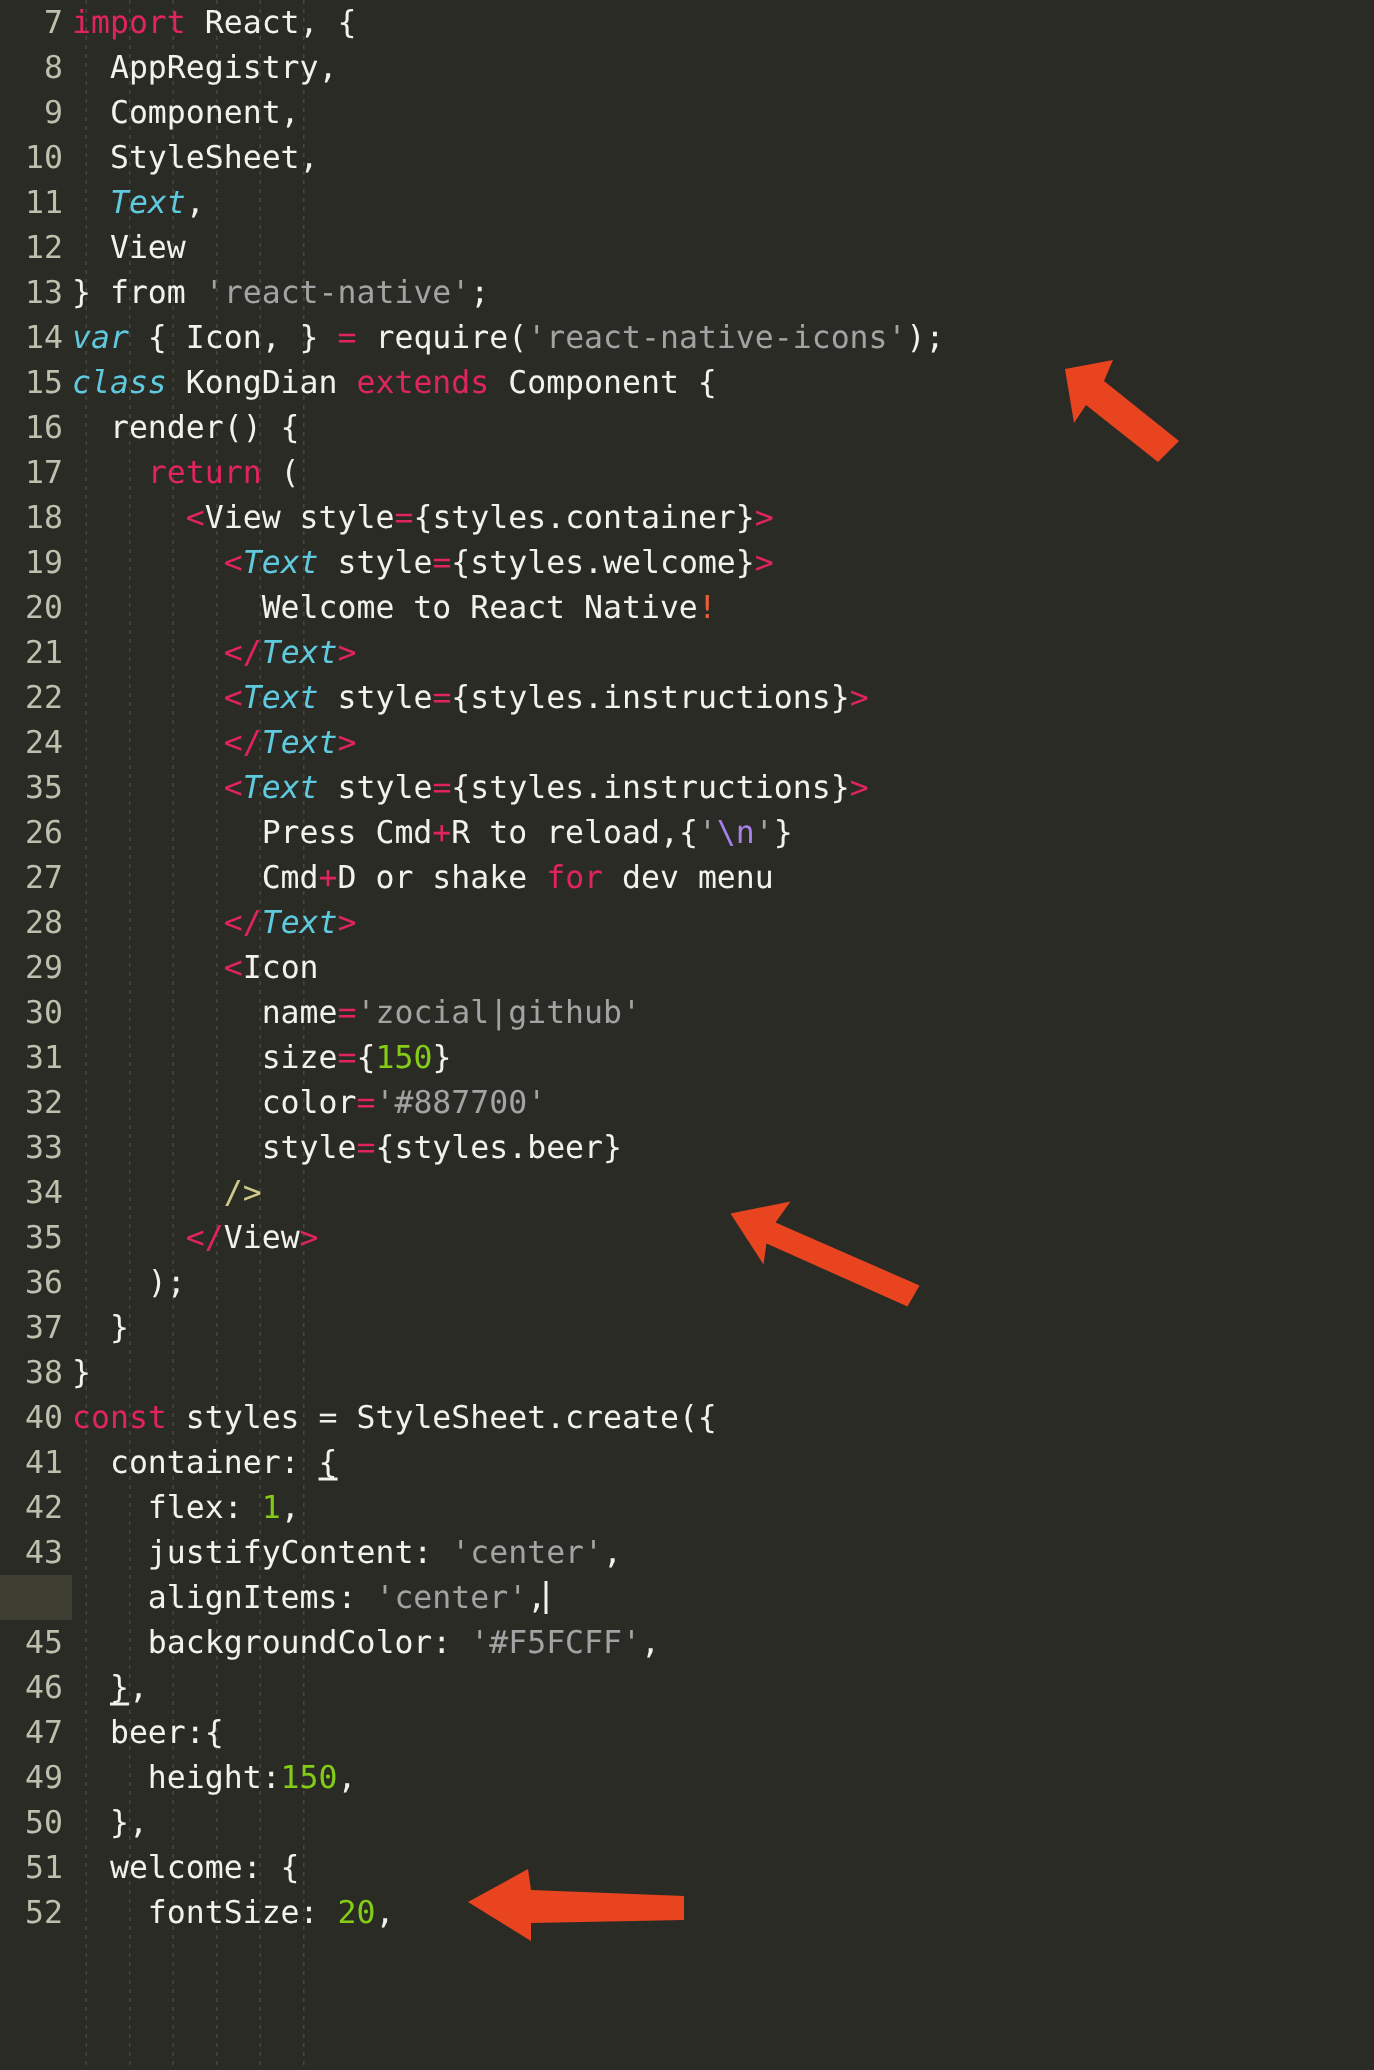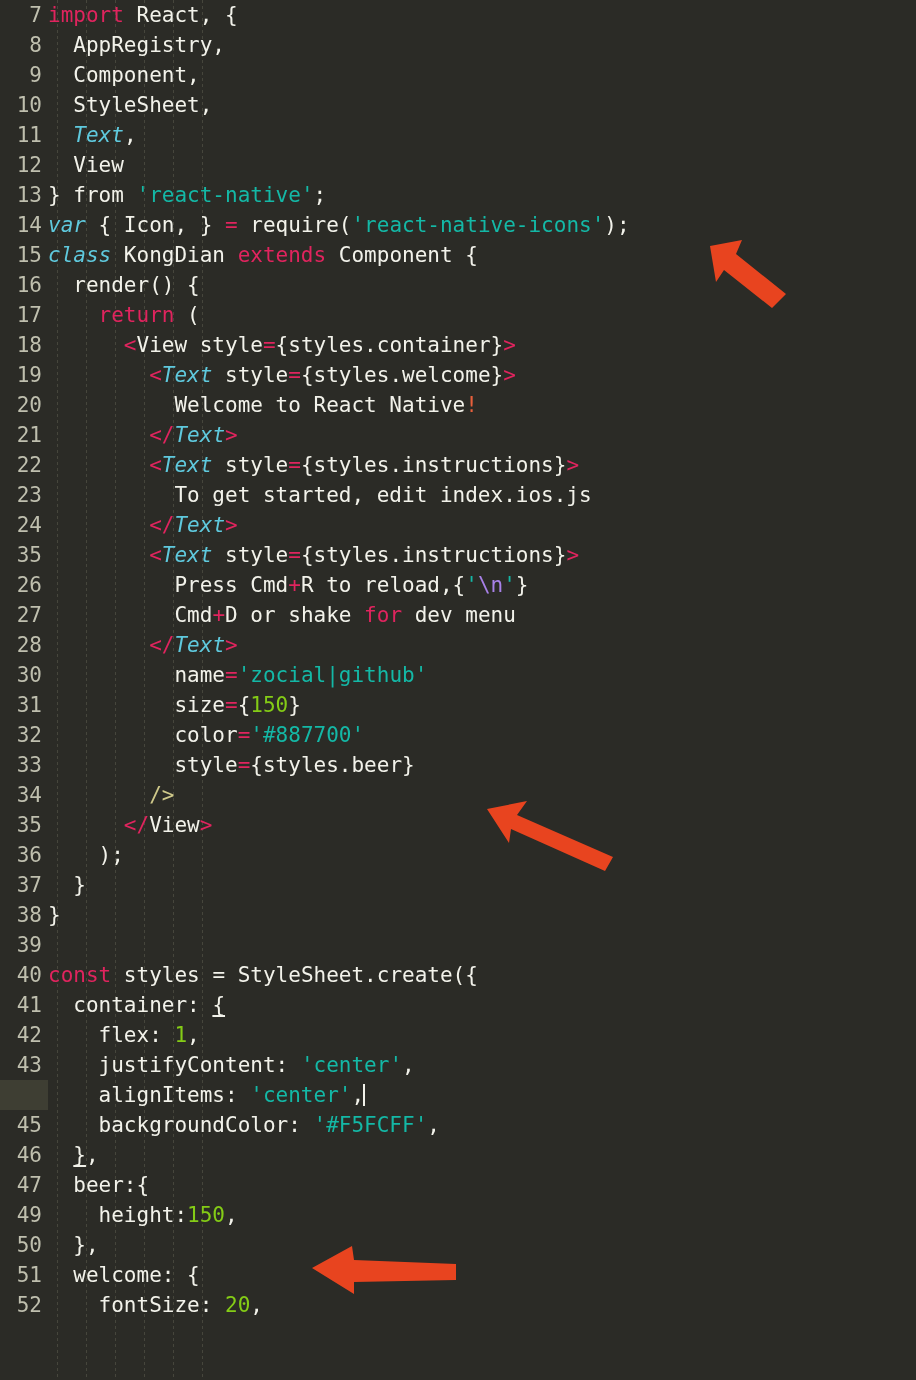--- a/index.html
+++ b/index.html
@@ -60,21 +60,21 @@
   .code {
     flex: 1;
     white-space: pre;
     color: #f2f2ea;
     overflow: hidden;
   }
   
   .kw   { color: #e0245e; }              
   .kw2  { color: #5fc9dd; font-style: italic; text-align: center; } 
   .typ  { color: #5fc9dd; font-style: italic; } 
-  .str  { color: #14b8a6; }
+  .str  { color: #a3a3a3; }
   .num  { color: #84cc16; }
   .plain{ color: #f2f2ea; }
   .punct{ color: #e0245e; }              
   .esc  { color: #a881e8; }
   .slash{ color: #cfc98a; }              
   .bang { color: #e8603c; }
   .uline{ text-decoration: underline; text-underline-offset: 3px; }
   .caret {
     display: inline-block;
     width: 0; height: 22px;
@@ -108,36 +108,35 @@
       <div class="line"><div class="gutter"><span>13</span></div><div class="code">} from <span class="str">'react-native'</span>;</div></div>
       <div class="line"><div class="gutter"><span>14</span></div><div class="code"><span class="kw2">var</span> { Icon, } <span class="punct">=</span> require(<span class="str">'react-native-icons'</span>);</div></div>
       <div class="line"><div class="gutter"><span>15</span></div><div class="code"><span class="kw2">class</span> KongDian <span class="kw">extends</span> Component {</div></div>
       <div class="line"><div class="gutter"><span>16</span></div><div class="code">  render() {</div></div>
       <div class="line"><div class="gutter"><span>17</span></div><div class="code">    <span class="kw">return</span> (</div></div>
       <div class="line"><div class="gutter"><span>18</span></div><div class="code">      <span class="punct">&lt;</span>View style<span class="punct">=</span>{styles.container}<span class="punct">&gt;</span></div></div>
       <div class="line"><div class="gutter"><span>19</span></div><div class="code">        <span class="punct">&lt;</span><span class="typ">Text</span> style<span class="punct">=</span>{styles.welcome}<span class="punct">&gt;</span></div></div>
       <div class="line"><div class="gutter"><span>20</span></div><div class="code">          Welcome to React Native<span class="bang">!</span></div></div>
       <div class="line"><div class="gutter"><span>21</span></div><div class="code">        <span class="punct">&lt;/</span><span class="typ">Text</span><span class="punct">&gt;</span></div></div>
       <div class="line"><div class="gutter"><span>22</span></div><div class="code">        <span class="punct">&lt;</span><span class="typ">Text</span> style<span class="punct">=</span>{styles.instructions}<span class="punct">&gt;</span></div></div>
-      <div class="line"><div class="gutter"><span>23</span></div><div class="code">          To get started, edit index.ios.js</div></div>
       <div class="line"><div class="gutter"><span>24</span></div><div class="code">        <span class="punct">&lt;/</span><span class="typ">Text</span><span class="punct">&gt;</span></div></div>
       <div class="line"><div class="gutter"><span>35</span></div><div class="code">        <span class="punct">&lt;</span><span class="typ">Text</span> style<span class="punct">=</span>{styles.instructions}<span class="punct">&gt;</span></div></div>
       <div class="line"><div class="gutter"><span>26</span></div><div class="code">          Press Cmd<span class="punct">+</span>R to reload,{<span class="str">'</span><span class="esc">\n</span><span class="str">'</span>}</div></div>
       <div class="line"><div class="gutter"><span>27</span></div><div class="code">          Cmd<span class="punct">+</span>D or shake <span class="kw">for</span> dev menu</div></div>
       <div class="line"><div class="gutter"><span>28</span></div><div class="code">        <span class="punct">&lt;/</span><span class="typ">Text</span><span class="punct">&gt;</span></div></div>
+      <div class="line"><div class="gutter"><span>29</span></div><div class="code">        <span class="punct">&lt;</span>Icon</div></div>
       <div class="line"><div class="gutter"><span>30</span></div><div class="code">          name<span class="punct">=</span><span class="str">'zocial|github'</span></div></div>
       <div class="line"><div class="gutter"><span>31</span></div><div class="code">          size<span class="punct">=</span>{<span class="num">150</span>}</div></div>
       <div class="line"><div class="gutter"><span>32</span></div><div class="code">          color<span class="punct">=</span><span class="str">'#887700'</span></div></div>
       <div class="line"><div class="gutter"><span>33</span></div><div class="code">          style<span class="punct">=</span>{styles.beer}</div></div>
       <div class="line"><div class="gutter"><span>34</span></div><div class="code">        <span class="slash">/&gt;</span></div></div>
       <div class="line"><div class="gutter"><span>35</span></div><div class="code">      <span class="punct">&lt;/</span>View<span class="punct">&gt;</span></div></div>
       <div class="line"><div class="gutter"><span>36</span></div><div class="code">    );</div></div>
       <div class="line"><div class="gutter"><span>37</span></div><div class="code">  }</div></div>
       <div class="line"><div class="gutter"><span>38</span></div><div class="code">}</div></div>
-      <div class="line"><div class="gutter"><span>39</span></div><div class="code"></div></div>
       <div class="line"><div class="gutter"><span>40</span></div><div class="code"><span class="kw">const</span> styles <span class="plain">=</span> StyleSheet.create({</div></div>
       <div class="line"><div class="gutter"><span>41</span></div><div class="code">  container: <span class="uline">{</span></div></div>
       <div class="line"><div class="gutter"><span>42</span></div><div class="code">    flex: <span class="num">1</span>,</div></div>
       <div class="line"><div class="gutter"><span>43</span></div><div class="code">    justifyContent: <span class="str">'center'</span>,</div></div>
       <div class="line"><div class="cur-line-hl"></div><div class="gutter"><span>44</span></div><div class="code">    alignItems: <span class="str">'center'</span>,<span class="caret"></span></div></div>
       <div class="line"><div class="gutter"><span>45</span></div><div class="code">    backgroundColor: <span class="str">'#F5FCFF'</span>,</div></div>
       <div class="line"><div class="gutter"><span>46</span></div><div class="code">  <span class="uline">}</span>,</div></div>
       <div class="line"><div class="gutter"><span>47</span></div><div class="code">  beer:{</div></div>
       <div class="line"><div class="gutter"><span>49</span></div><div class="code">    height:<span class="num">150</span>,</div></div>
       <div class="line"><div class="gutter"><span>50</span></div><div class="code">  },</div></div>

